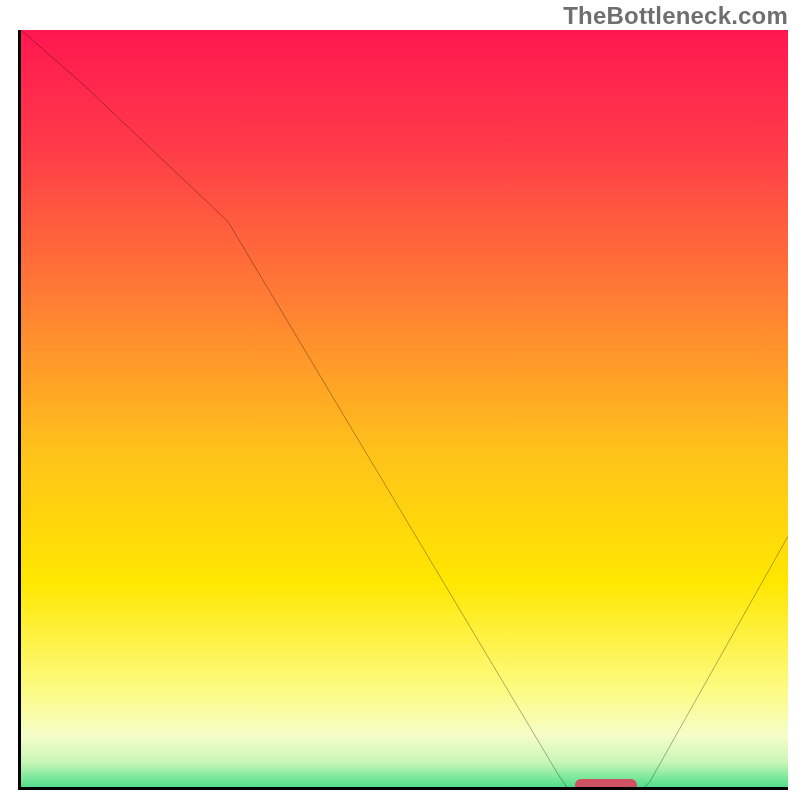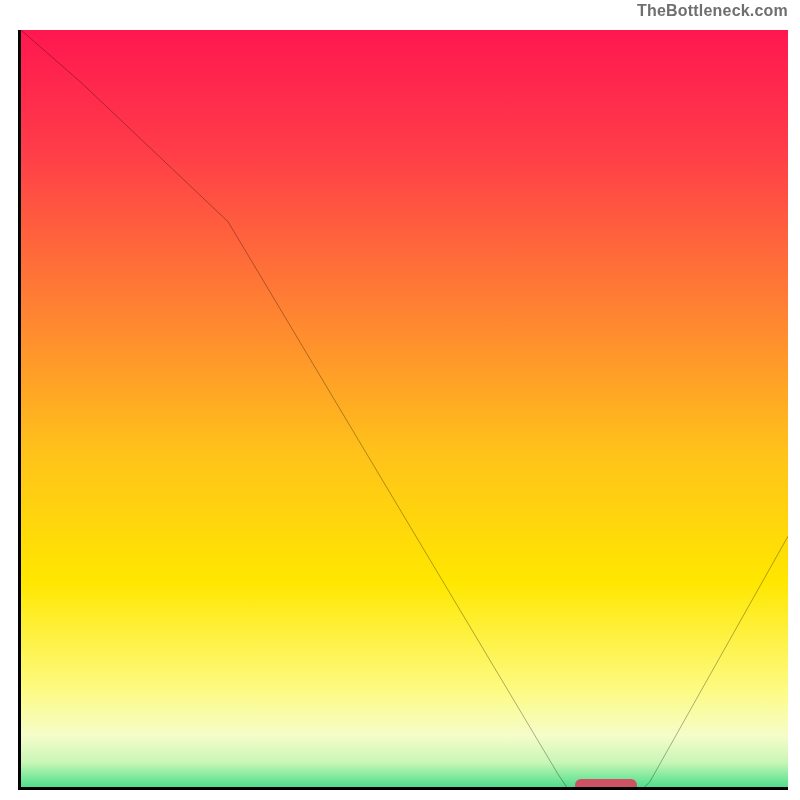--- a/index.html
+++ b/index.html
@@ -13,21 +13,21 @@
   .container {
     position: relative;
     width: 800px;
     height: 800px;
   }
   .watermark {
     position: absolute;
     top: 2px;
     right: 12px;
     color: #6f6f6f;
-    font-size: 16px;
+    font-size: 24px;
     font-weight: 600;
     letter-spacing: 0.2px;
   }
   .plot {
     position: absolute;
     left: 18px;
     top: 30px;
     width: 770px;
     height: 760px;
     border-left: 3px solid #000;

